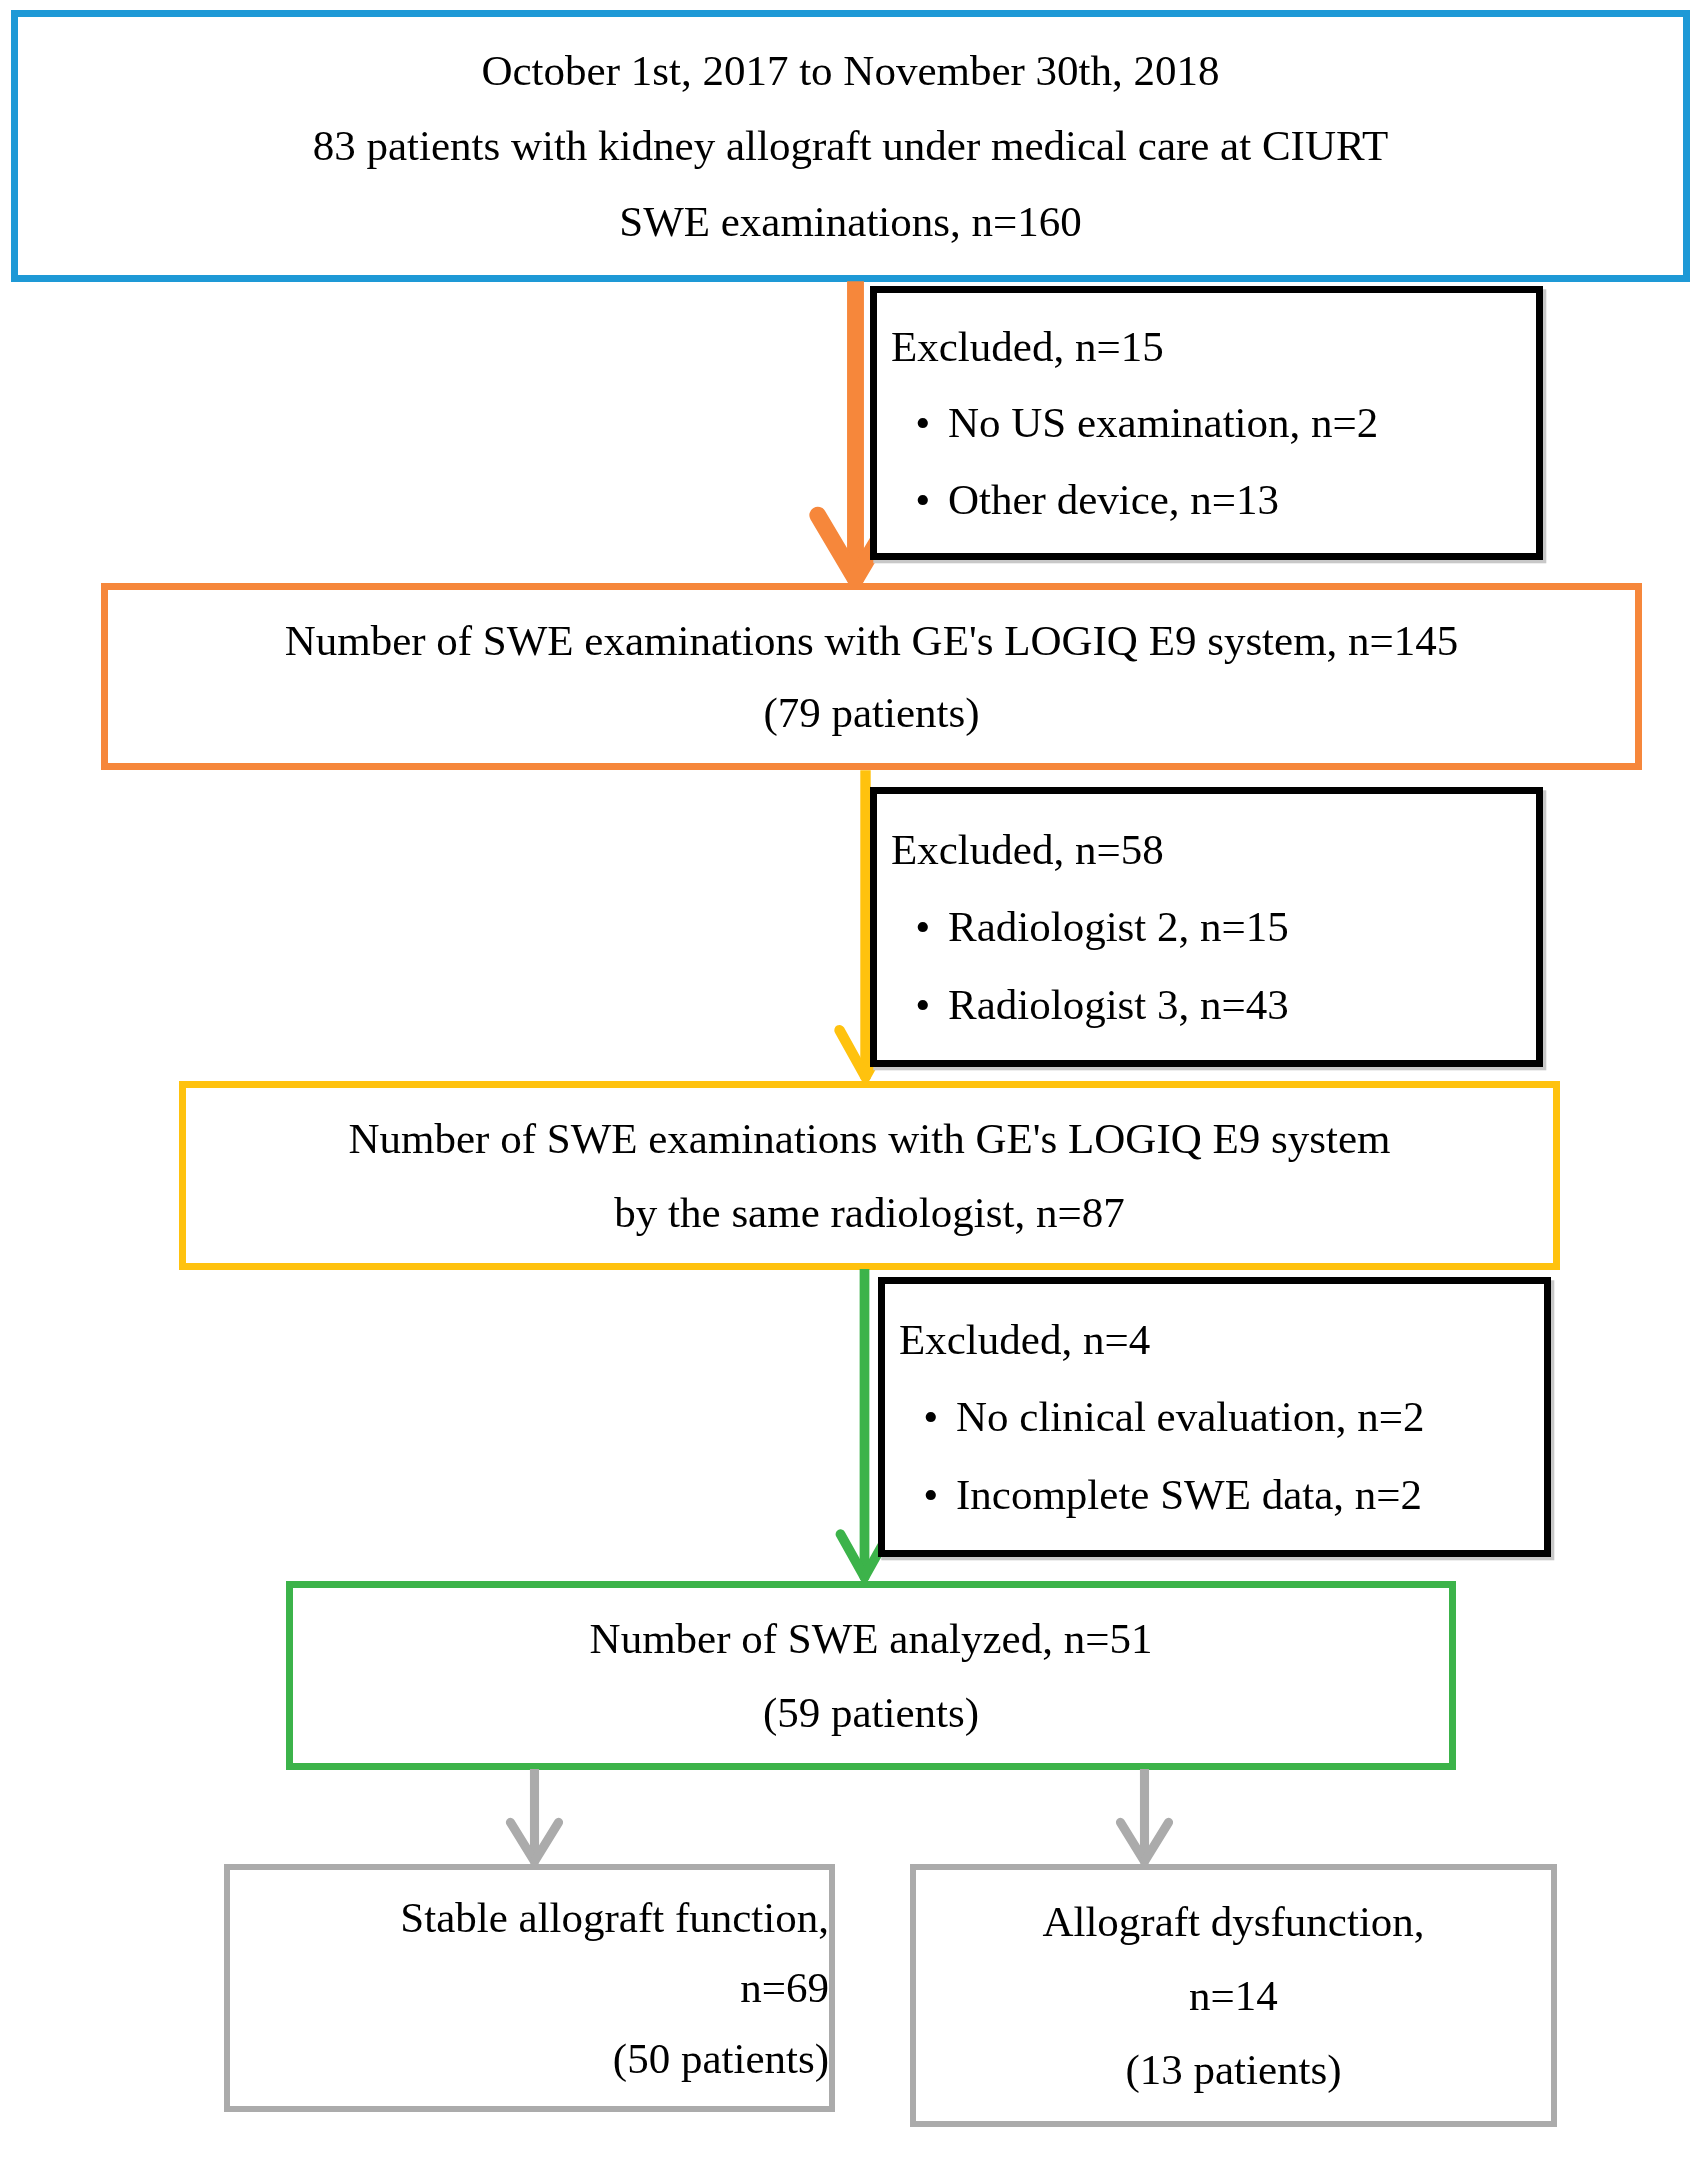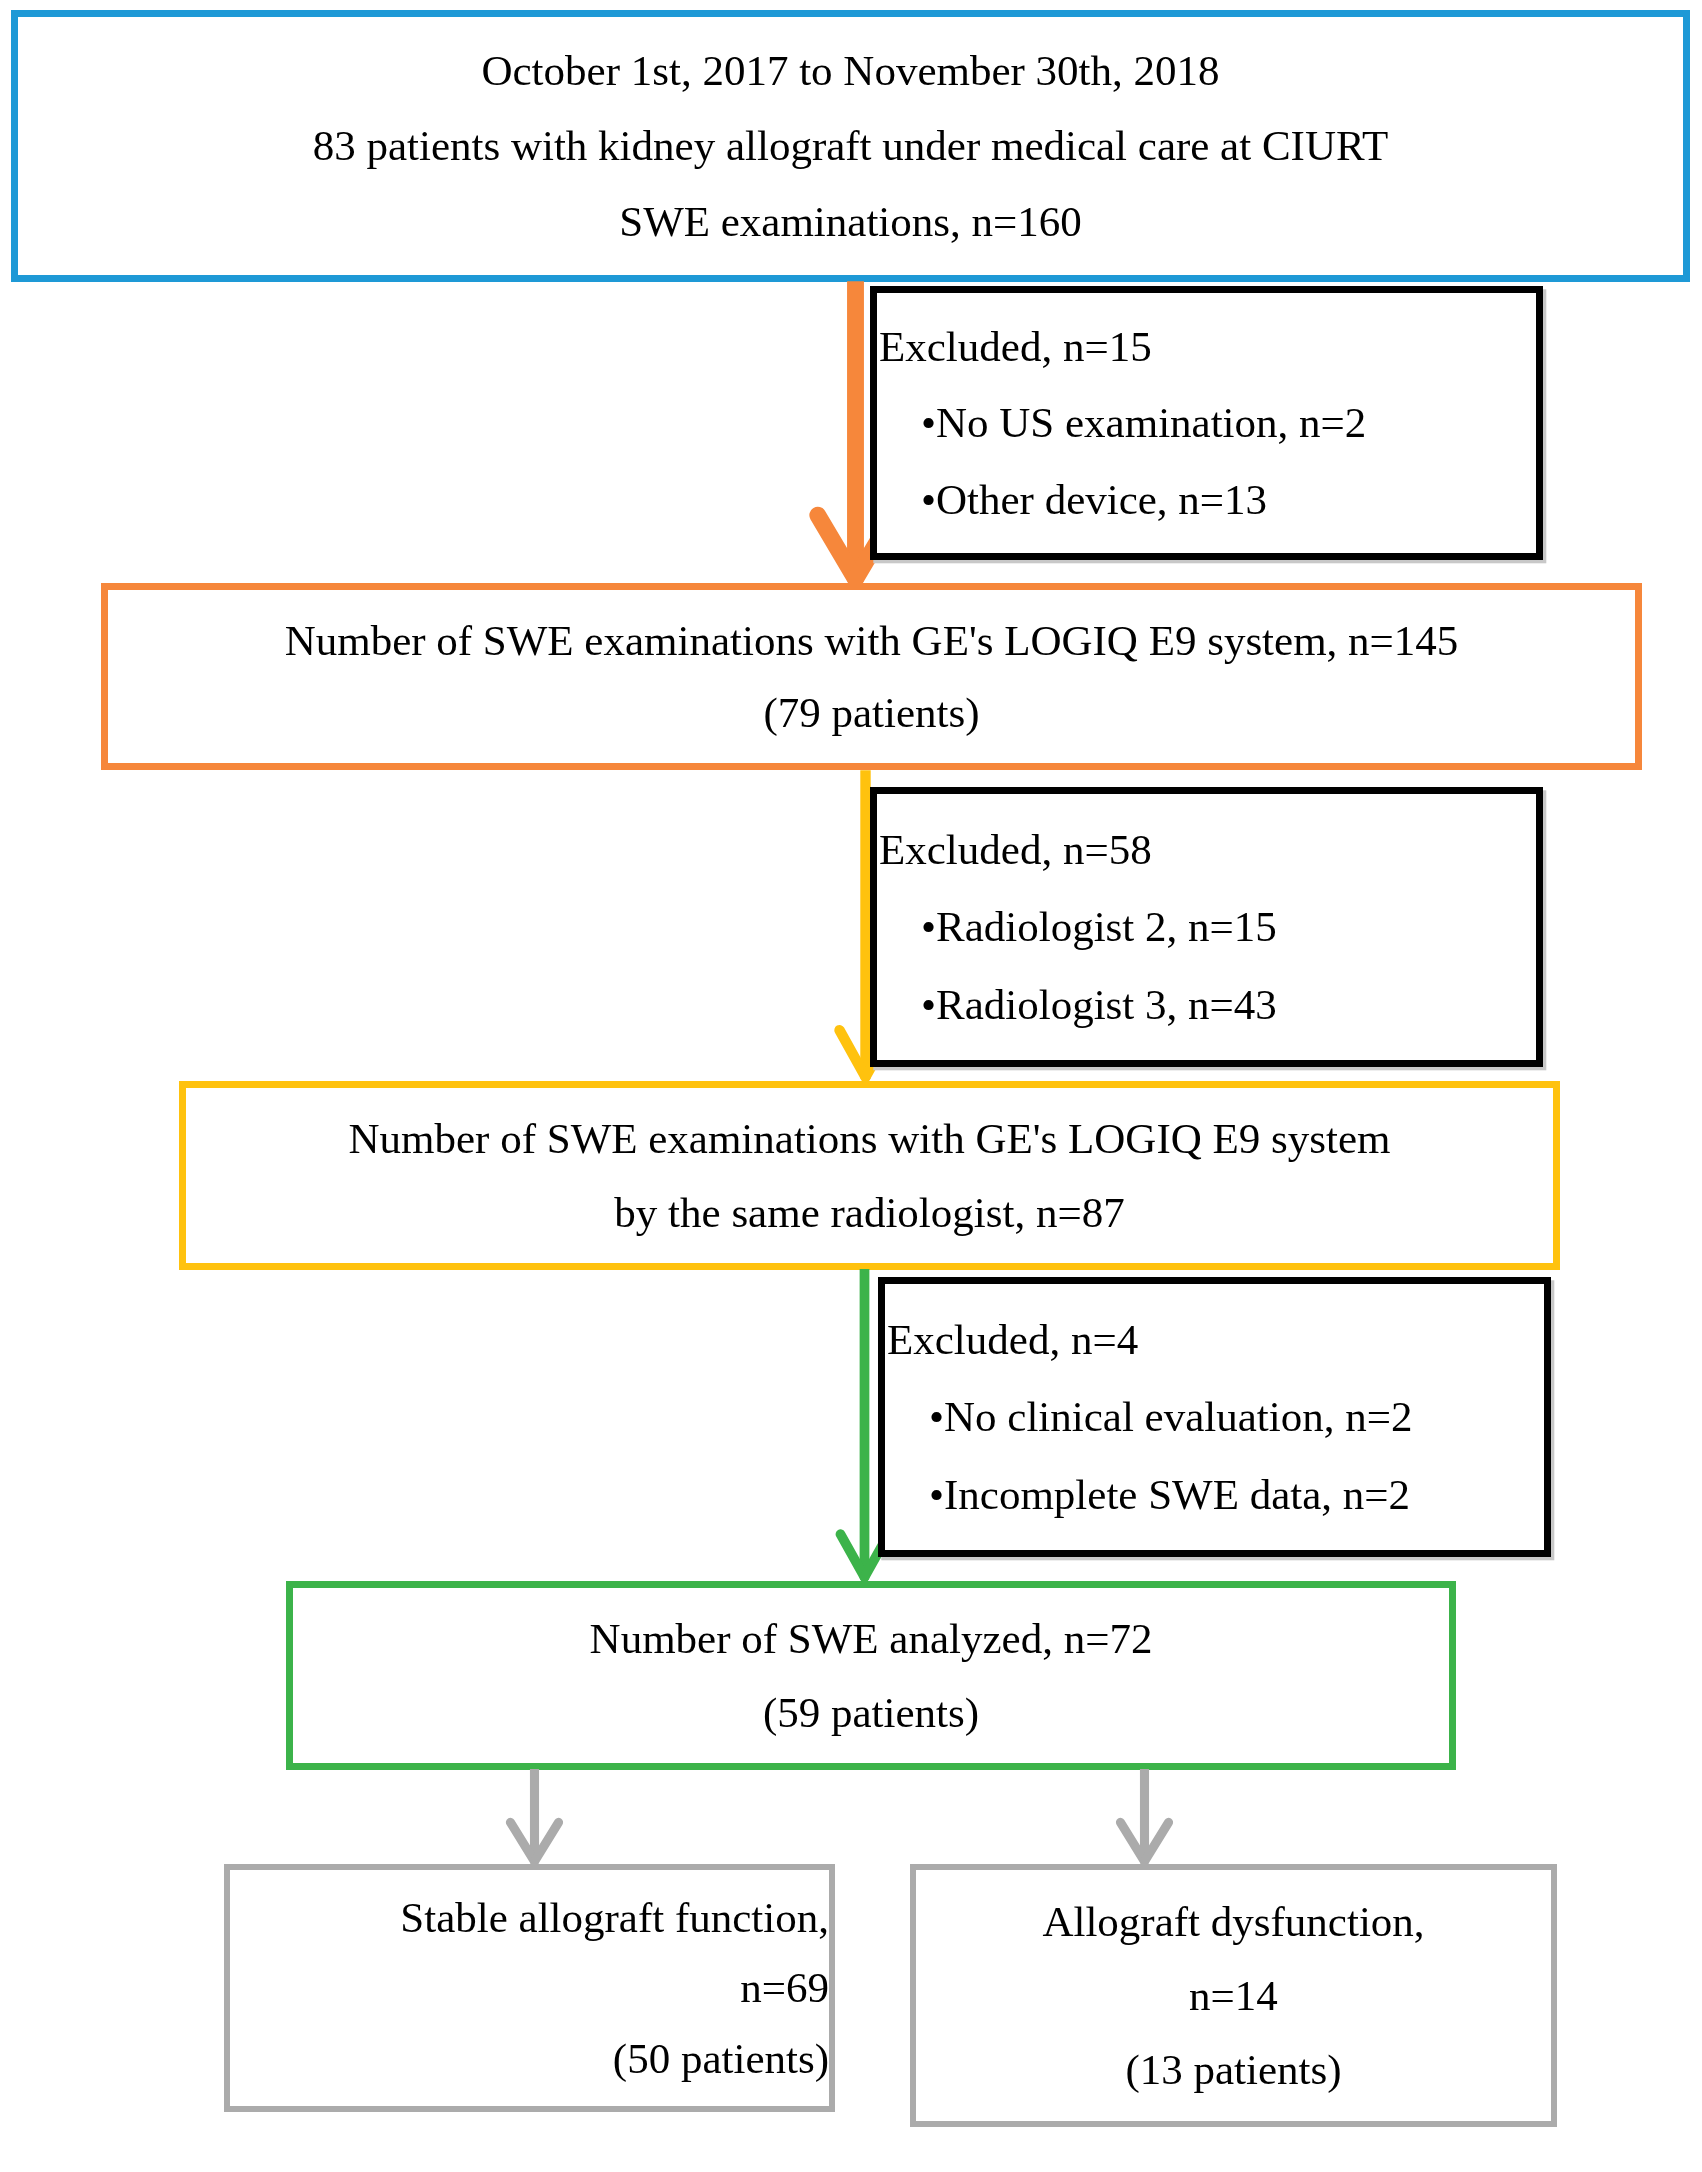--- a/index.html
+++ b/index.html
@@ -22,21 +22,21 @@
   }
   .center{align-items:center;text-align:center;}
   .main-blue  {border:7.2px solid var(--blue);}
   .main-orange{border:7.2px solid var(--orange);}
   .main-yellow{border:7.2px solid var(--yellow);}
   .main-green {border:7.2px solid var(--green);}
   .main-gray  {border:6.5px solid var(--gray);}
   .excl{
     border:7.2px solid #000;
     box-shadow:3.3px 3.3px 0 var(--shadow);
-    padding-left:2px;align-items:flex-start;text-align:right;
+    padding-left:14px;align-items:flex-start;text-align:center;
   }
   .bullet-line{display:flex;align-items:baseline;}
   .bullet{display:inline-block;width:57px;padding-left:6.5px;box-sizing:border-box;}
   .arrow{position:absolute;overflow:visible;}
   .arrow line{fill:none;}
 </style>
 </head>
 <body>
 
 <div class="box center main-blue" style="left:11px;top:10px;width:1679px;height:272px;">
@@ -103,21 +103,21 @@
     <span class="bullet">•</span>
     <span>No clinical evaluation, n=2</span>
   </span>
   <span class="bullet-line">
     <span class="bullet">•</span>
     <span>Incomplete SWE data, n=2</span>
   </span>
 </div>
 
 <div class="box center main-green" style="left:286px;top:1581px;width:1170px;height:189px;">
-  <span>Number of SWE analyzed, n=72</span>
+  <span>Number of SWE analyzed, n=51</span>
   <span>(59 patients)</span>
 </div>
 
 <svg class="arrow" style="left:502px;top:1769px;" width="65" height="95" viewBox="0 0 100 146">
   <line x1="50" y1="0" x2="50" y2="140" stroke="var(--gray)" stroke-width="14"></line>
   <line x1="13" y1="82" x2="50" y2="142" stroke="var(--gray)" stroke-width="14" stroke-linecap="round"></line>
   <line x1="87" y1="82" x2="50" y2="142" stroke="var(--gray)" stroke-width="14" stroke-linecap="round"></line>
 </svg>
 <svg class="arrow" style="left:1112px;top:1769px;" width="65" height="95" viewBox="0 0 100 146">
   <line x1="50" y1="0" x2="50" y2="140" stroke="var(--gray)" stroke-width="14"></line>

